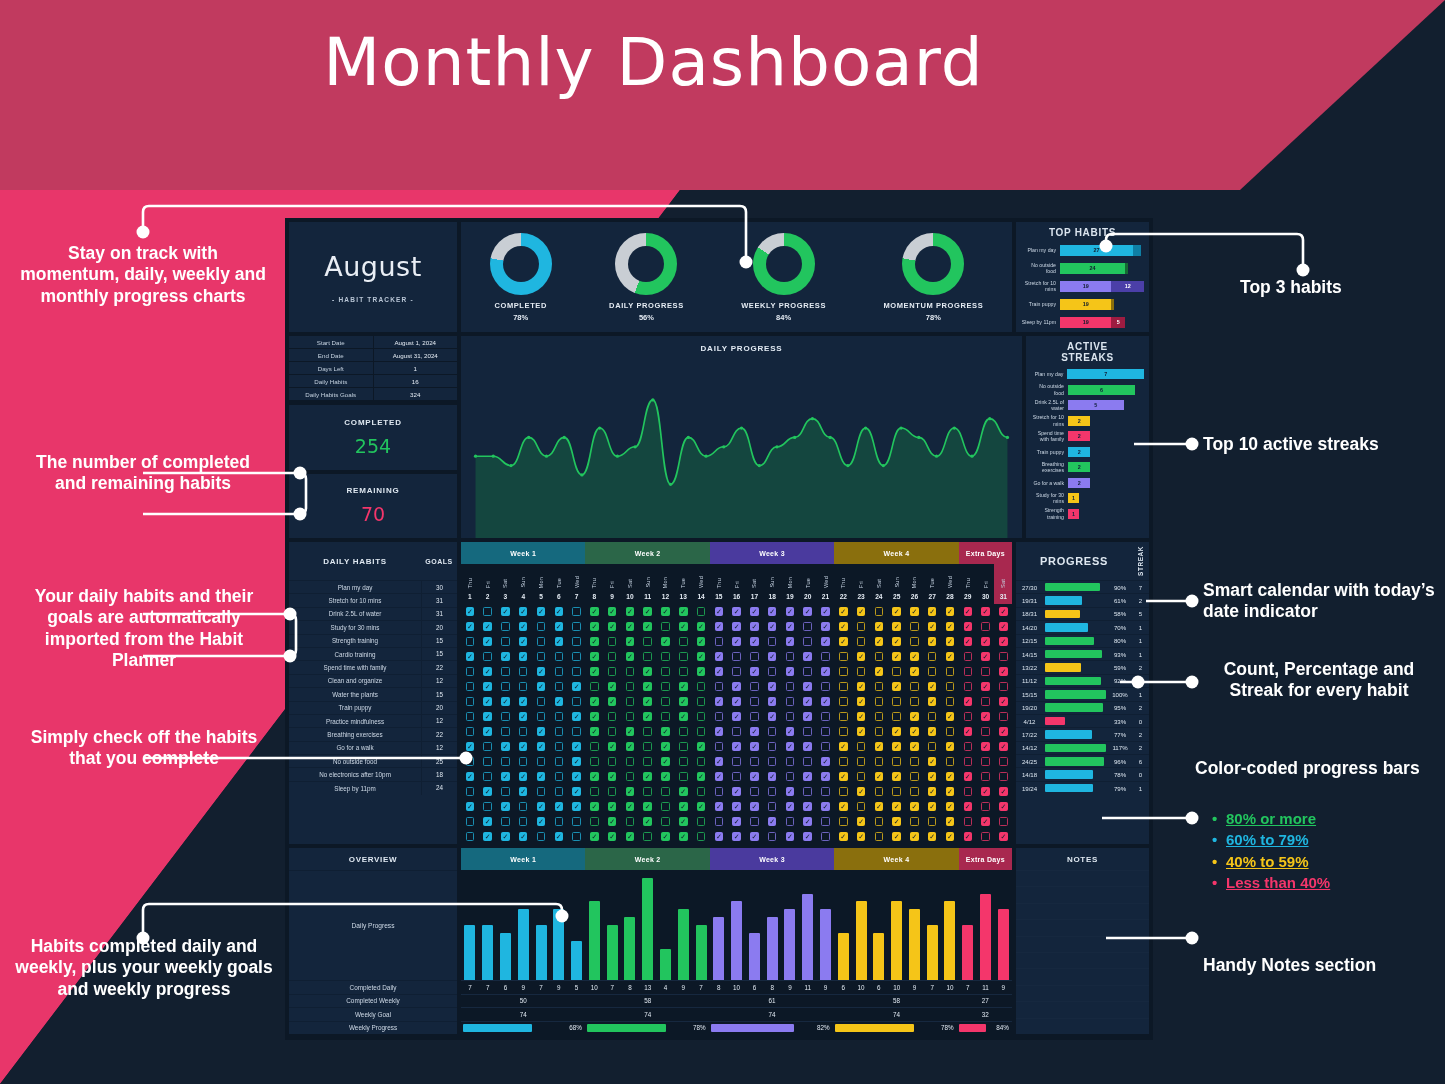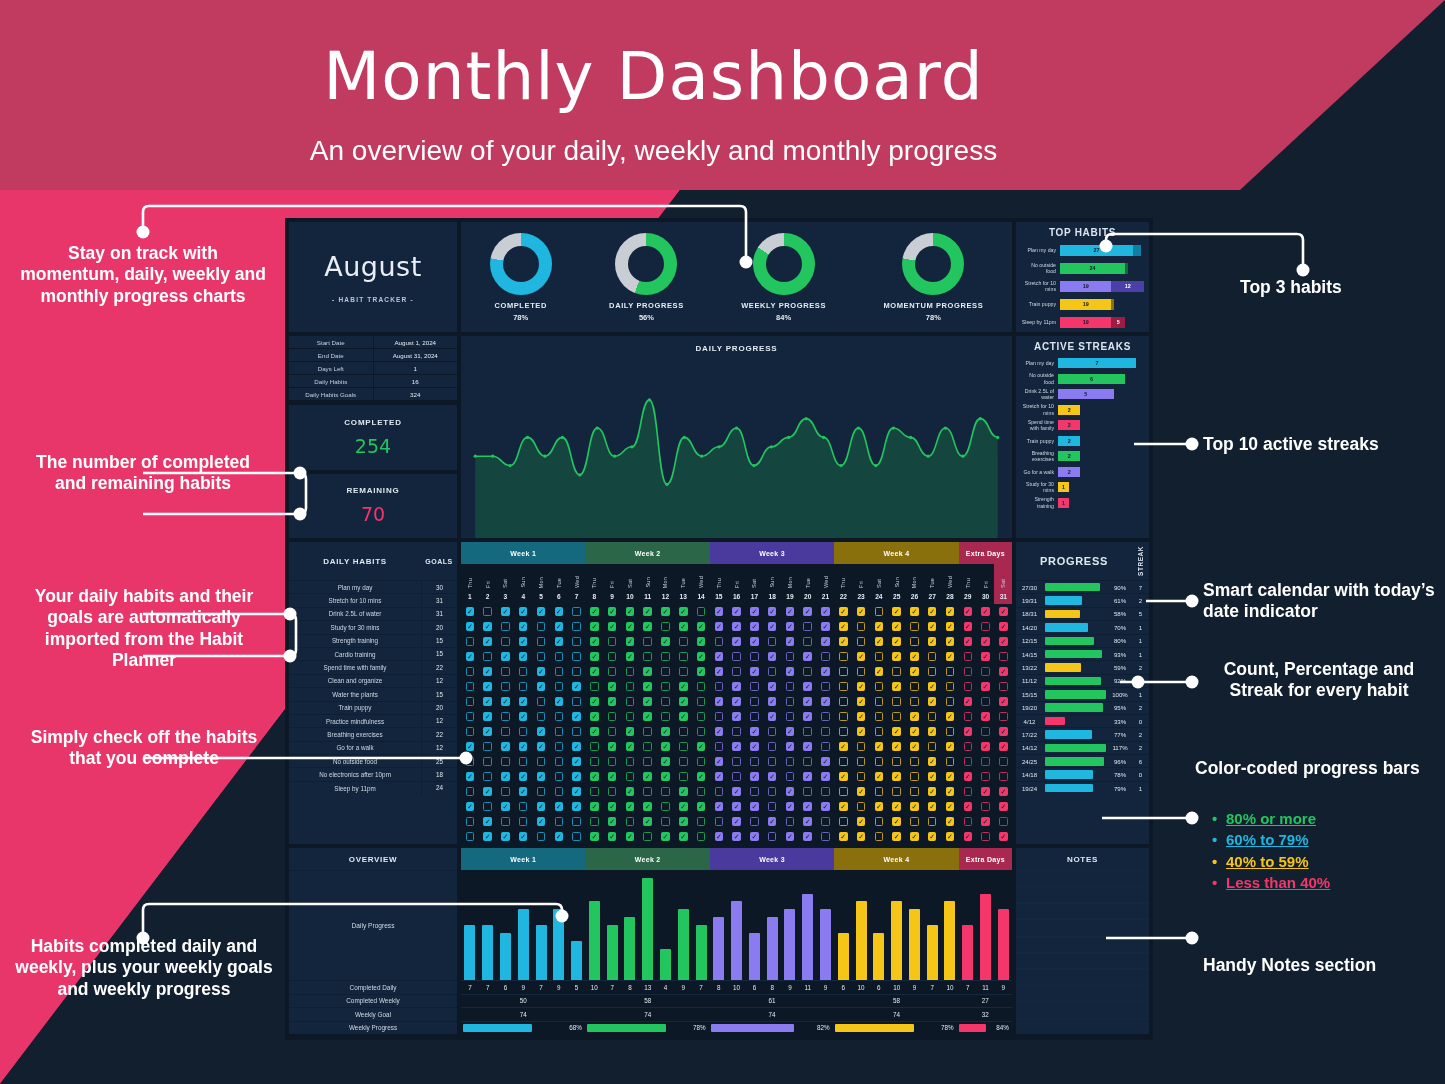--- a/index.html
+++ b/index.html
@@ -11,21 +11,21 @@
   }
   
   #bg-pink-top {
     position:absolute; left:0; top:0; width:1445px; height:190px;
     background:#c13a5f; z-index:0;
   }
   #bg-pink-wedge {
     position:absolute; left:0; top:0; width:1445px; height:1084px; z-index:0;
   }
   
-  #header { position:absolute; left:0; top:16px; width:1307px; height:190px; z-index:5;
+  #header { position:absolute; left:0; top:2px; width:1307px; height:190px; z-index:5;
             text-align:center; }
   #title { font-size:66px; color:#ffffff; letter-spacing:1px; margin-top:22px;
            font-weight:400; font-family:"DejaVu Sans", sans-serif; }
   #subtitle { font-size:28px; color:#ffffff; margin-top:20px; font-weight:400; }
 
   
   #dash {
     position:absolute; left:285px; top:218px; width:868px; height:822px;
     background:#0c1826; z-index:4; padding:4px;
   }
@@ -67,21 +67,21 @@
   .ival { flex:1; font-size:6.2px; color:#e6edf5; text-align:center; line-height:13px; }
   .bigstat { flex:1; background:#13253c; display:flex; flex-direction:column;
              align-items:center; justify-content:center; }
   .bslabel { font-size:8px; color:#dfe8f1; letter-spacing:.8px; font-weight:700;}
   .bsvalue { font-size:19px; margin-top:8px; font-weight:400;
              font-family:"DejaVu Sans", sans-serif;}
   #chartcard { flex:1; position:relative; }
   #charttitle { position:absolute; top:8px; left:0; right:0; text-align:center;
                 font-size:8px; color:#e2eaf3; letter-spacing:.8px; font-weight:700;}
   #linechart { position:absolute; left:0; top:0; width:100%; height:100%; }
-  #streakscard { width:133px; }
+  #streakscard { width:123px; }
   .srow { display:flex; align-items:center; height:14.5px; margin:0 5px 1px 4px; }
   .sname { width:38px; font-size:5.2px; color:#cdd9e6; text-align:right;
            padding-right:4px; line-height:1.25; }
   .sbar { height:10px; display:flex; align-items:center; justify-content:center;
           font-size:5.4px; color:#10203a; font-weight:700; }
 
   
   #row3 { display:flex; gap:4px; height:302px; margin-top:4px; }
   #habitscard { width:168px; }
   #hhdr { display:flex; height:38px; align-items:center; }
@@ -170,21 +170,20 @@
 <div id="bg-pink-top"></div>
 <svg id="bg-pink-wedge" viewBox="0 0 1445 1084" preserveAspectRatio="none">
   <polygon points="0,0 1445,0 1445,190 0,190" fill="#c13a5f"></polygon>
   <polygon points="0,190 680,190 0,1084" fill="#e8366a"></polygon>
   <polygon points="0,1084 1445,1084 1445,190 680,190" fill="#121f2f"></polygon>
   <polygon points="1445,0 1445,190 1240,190" fill="#121f2f"></polygon>
 </svg>
 
 <div id="header">
   <div id="title">Monthly Dashboard</div>
-  <div id="subtitle">An overview of your daily, weekly and monthly progress</div>
 </div>
 
 <div id="dash">
 
   <div id="row1">
     <div id="monthcard" class="card">
       <div id="monthname">August</div>
       <div id="monthsub">- HABIT TRACKER -</div>
     </div>
     <div id="donutcard" class="card">

